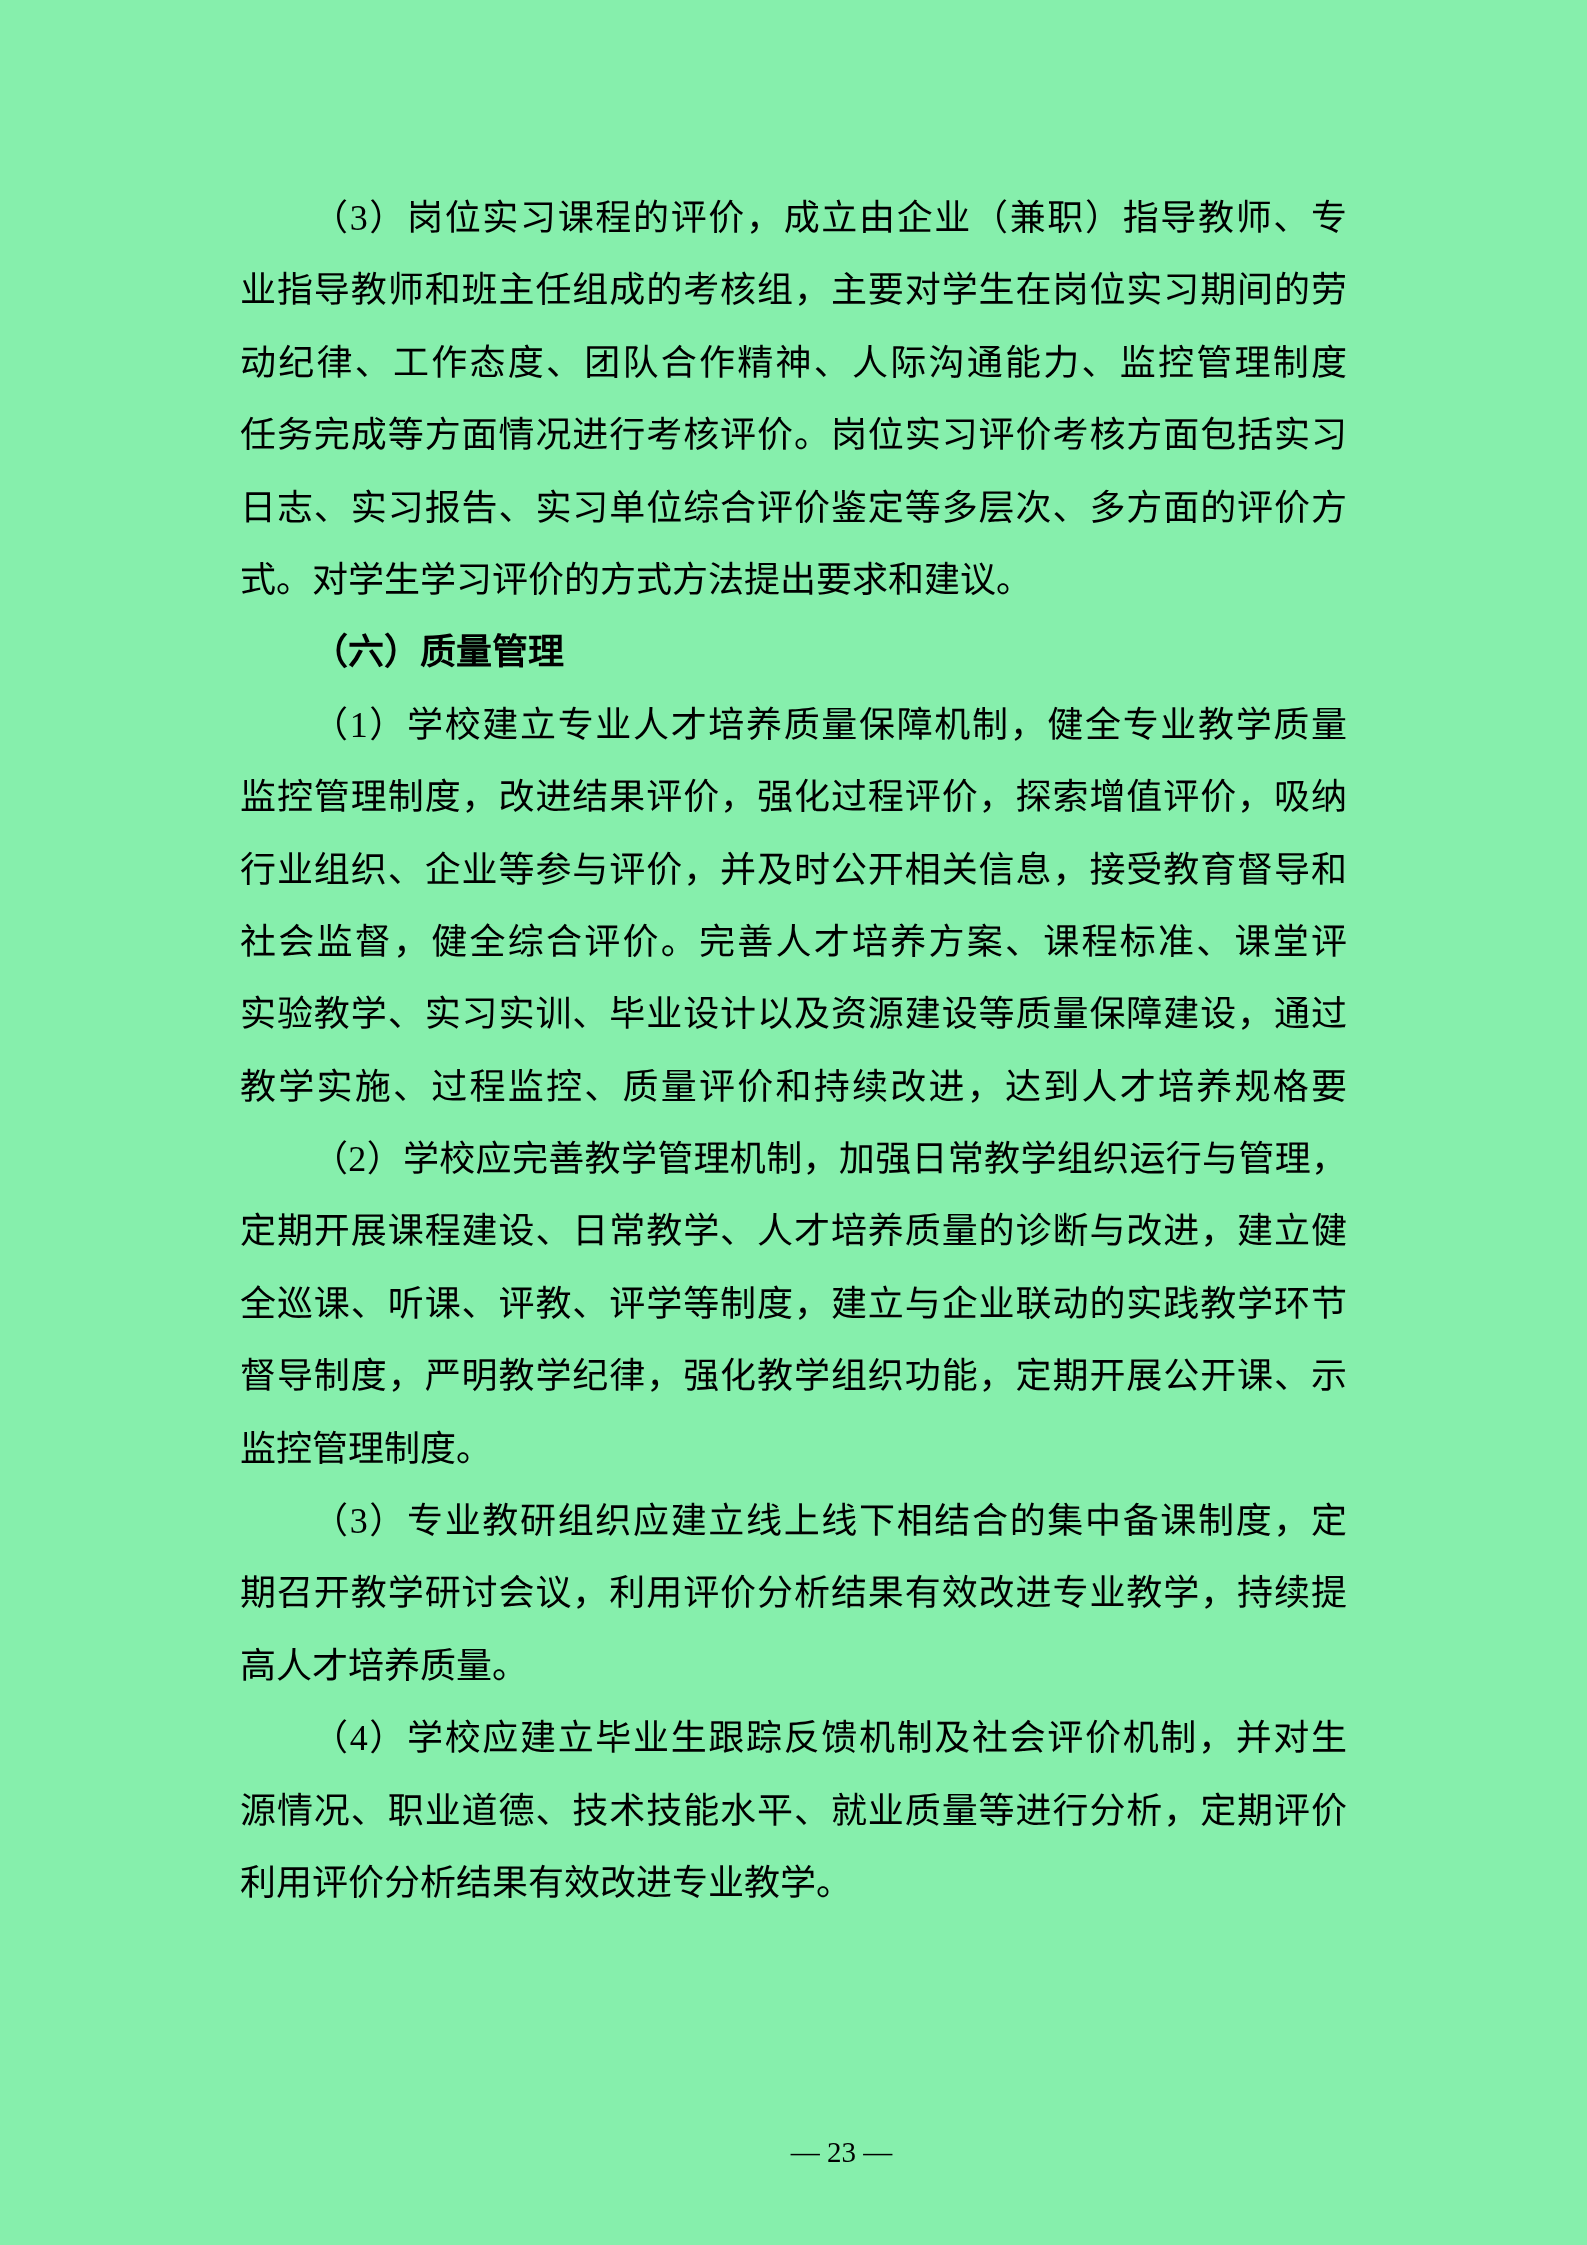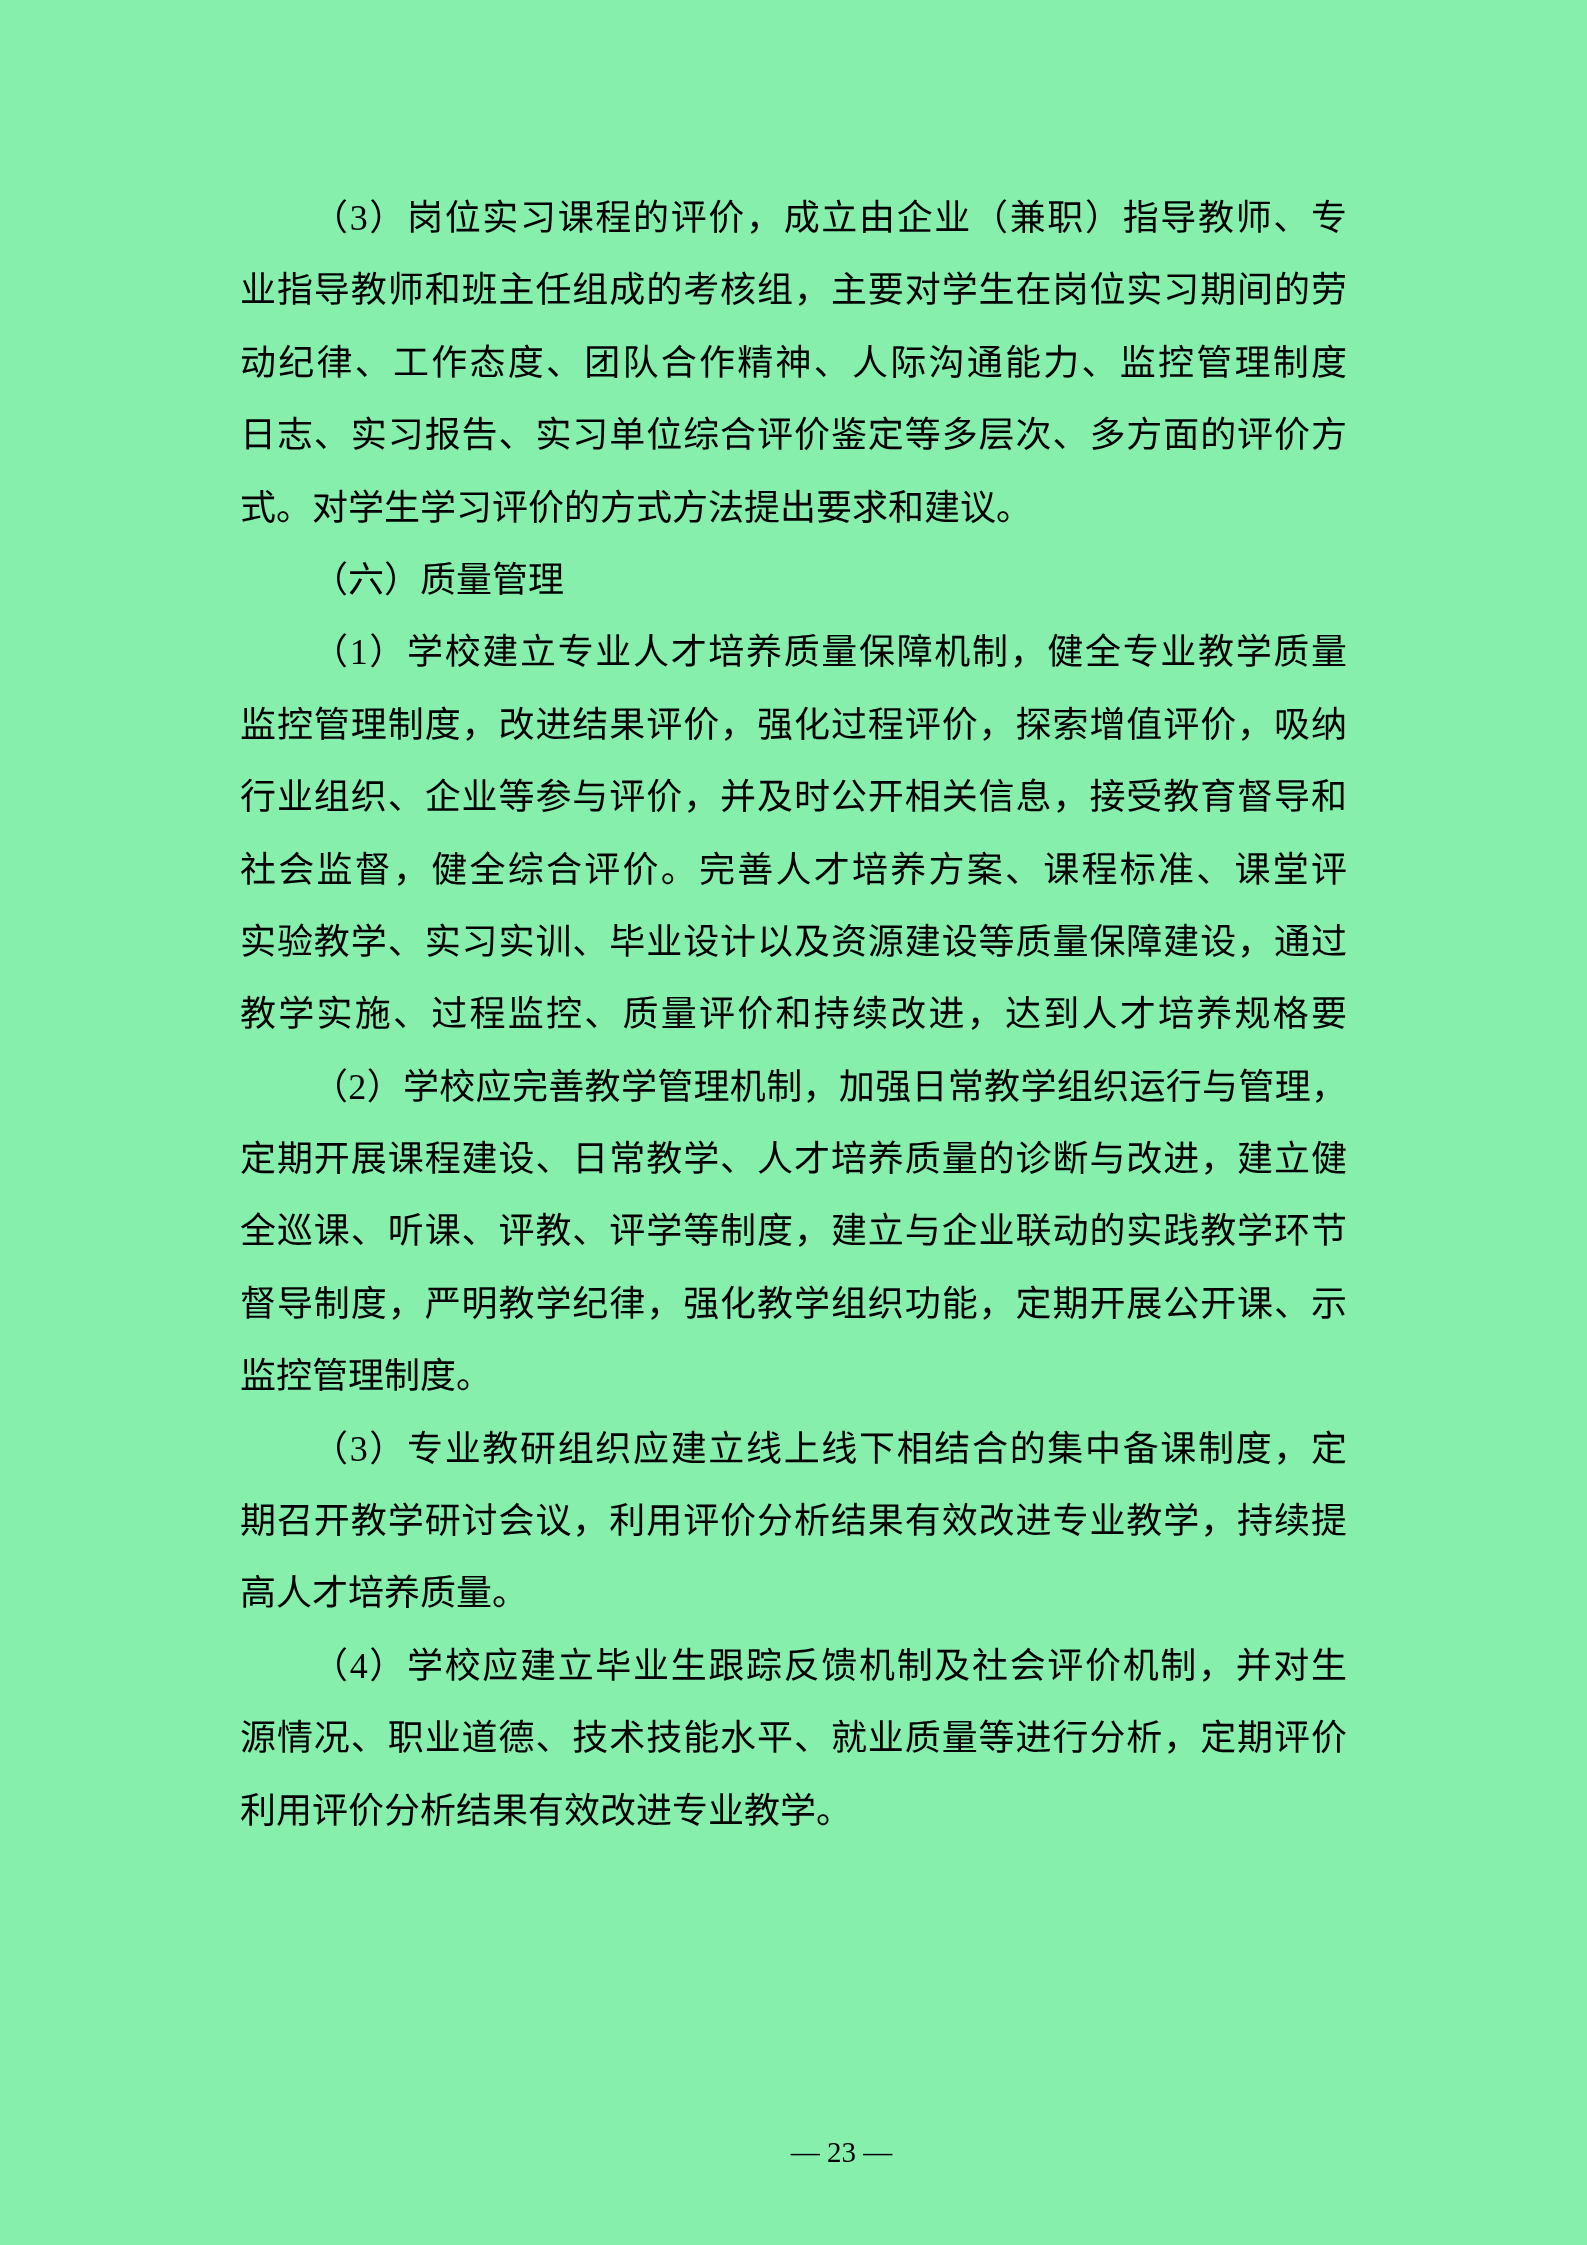--- a/index.html
+++ b/index.html
@@ -35,21 +35,21 @@
     white-space: normal;
     text-align: justify;
     text-align-last: justify;
     text-justify: inter-character;
     overflow: hidden;
   }
   .line.indent {
     padding-left: 72px;
   }
   .line.heading {
-    font-weight: 400;
+    font-weight: 700;
   }
   .page-footer {
     position: absolute;
     left: 0;
     top: 2132px;
     width: 100%;
     text-align: center;
     font-size: 29px;
     line-height: 40px;
     color: #000000;
@@ -57,20 +57,21 @@
   }
 </style>
 </head>
 <body>
 
 <div class="page">
   <main class="textblock">
     <p class="line indent justify">（3）岗位实习课程的评价，成立由企业（兼职）指导教师、专</p>
     <p class="line justify">业指导教师和班主任组成的考核组，主要对学生在岗位实习期间的劳</p>
     <p class="line justify">动纪律、工作态度、团队合作精神、人际沟通能力、监控管理制度</p>
+    <p class="line justify">任务完成等方面情况进行考核评价。岗位实习评价考核方面包括实习</p>
     <p class="line justify">日志、实习报告、实习单位综合评价鉴定等多层次、多方面的评价方</p>
     <p class="line indent" style="padding-left:0">式。对学生学习评价的方式方法提出要求和建议。</p>
     <p class="line indent heading">（六）质量管理</p>
     <p class="line indent justify">（1）学校建立专业人才培养质量保障机制，健全专业教学质量</p>
     <p class="line justify">监控管理制度，改进结果评价，强化过程评价，探索增值评价，吸纳</p>
     <p class="line justify">行业组织、企业等参与评价，并及时公开相关信息，接受教育督导和</p>
     <p class="line justify">社会监督，健全综合评价。完善人才培养方案、课程标准、课堂评价、</p>
     <p class="line justify">实验教学、实习实训、毕业设计以及资源建设等质量保障建设，通过</p>
     <p class="line justify">教学实施、过程监控、质量评价和持续改进，达到人才培养规格要求。</p>
     <p class="line indent justify">（2）学校应完善教学管理机制，加强日常教学组织运行与管理，</p>

